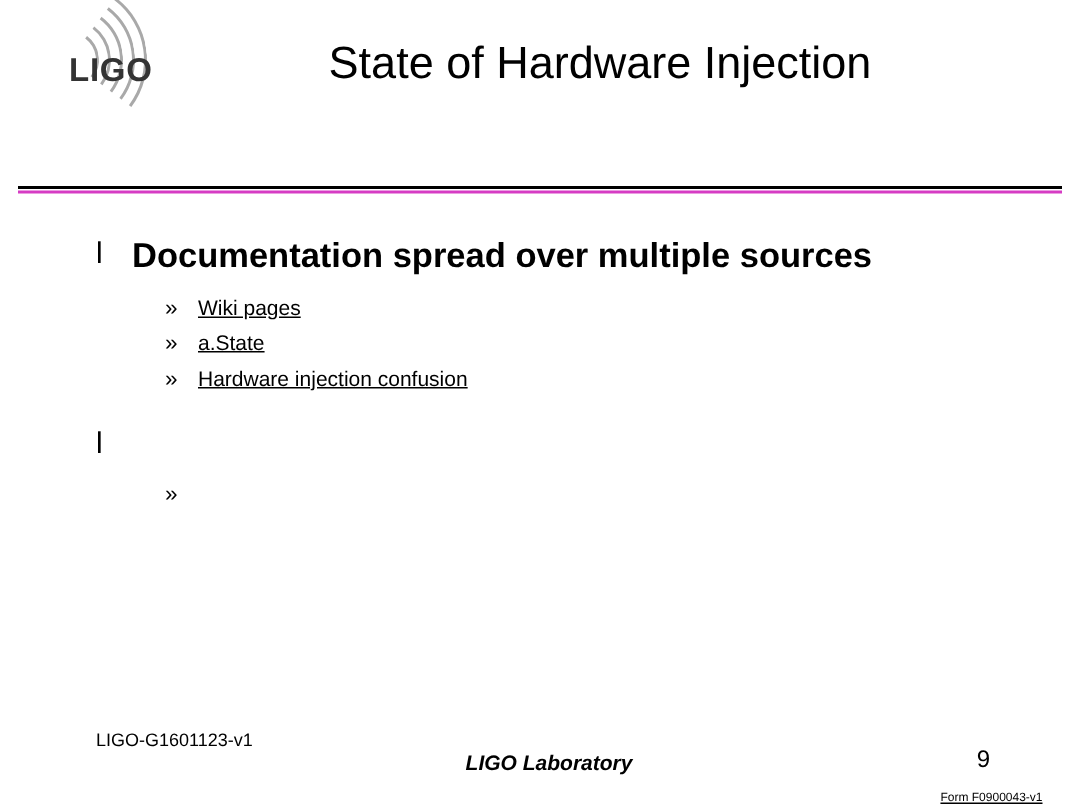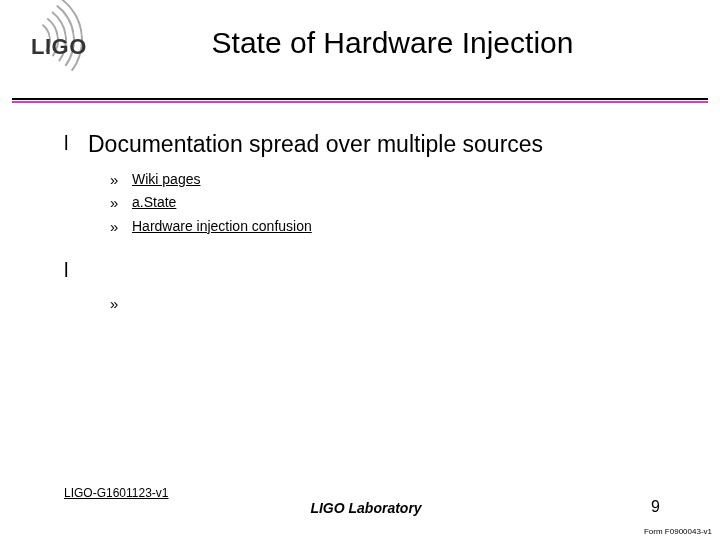--- a/index.html
+++ b/index.html
@@ -7,22 +7,22 @@
   width: 720px;
   height: 540px;
   background: #fff;
   font-family: Arial, Helvetica, sans-serif;
   position: relative;
   overflow: hidden;
 }
 .header {
   display: flex;
   align-items: flex-start;
-  padding: 8px 16px 0 1px;
-  height: 98px;
+  padding: 8px 16px 0 16px;
+  height: 124px;
 }
 .logo {
   width: 100px;
   height: 70px;
   position: relative;
   flex: 0 0 auto;
   margin-top: 2px;
 }
 .arcs {
   position: absolute;
@@ -85,20 +85,21 @@
   font-size: 20px;
   color: #000;
   width: 24px;
   flex: 0 0 auto;
   line-height: 1.4;
 }
 .main-text {
   font-size: 23px;
   color: #000;
   line-height: 1.35;
+  font-weight: bold;
 }
 .sub-list {
   padding: 4px 0 16px 46px;
 }
 .sub-item {
   display: flex;
   margin-bottom: 3px;
 }
 .sub-bullet {
   font-size: 15px;
@@ -112,21 +113,20 @@
   color: #000;
   line-height: 1.35;
   text-decoration: underline;
 }
 .footer-docnum {
   position: absolute;
   left: 64px;
   bottom: 40px;
   font-size: 12px;
   color: #000;
-  text-decoration: underline;
 }
 .footer-org {
   position: absolute;
   left: 12px;
   right: 0;
   bottom: 24px;
   text-align: center;
   font-size: 14px;
   font-style: italic;
   font-weight: bold;
@@ -134,24 +134,25 @@
 }
 .footer-page {
   position: absolute;
   right: 60px;
   bottom: 24px;
   font-size: 16px;
   color: #000;
 }
 .footer-form {
   position: absolute;
-  right: 8px;
+  right: 25px;
   bottom: 4px;
   font-size: 8px;
   color: #000;
+  text-decoration: underline;
 }
 </style>
 </head>
 <body>
 
 <div class="header">
   <div class="logo">
     <div class="arcs">
       <div class="arc arc1"></div>
       <div class="arc arc2"></div>

